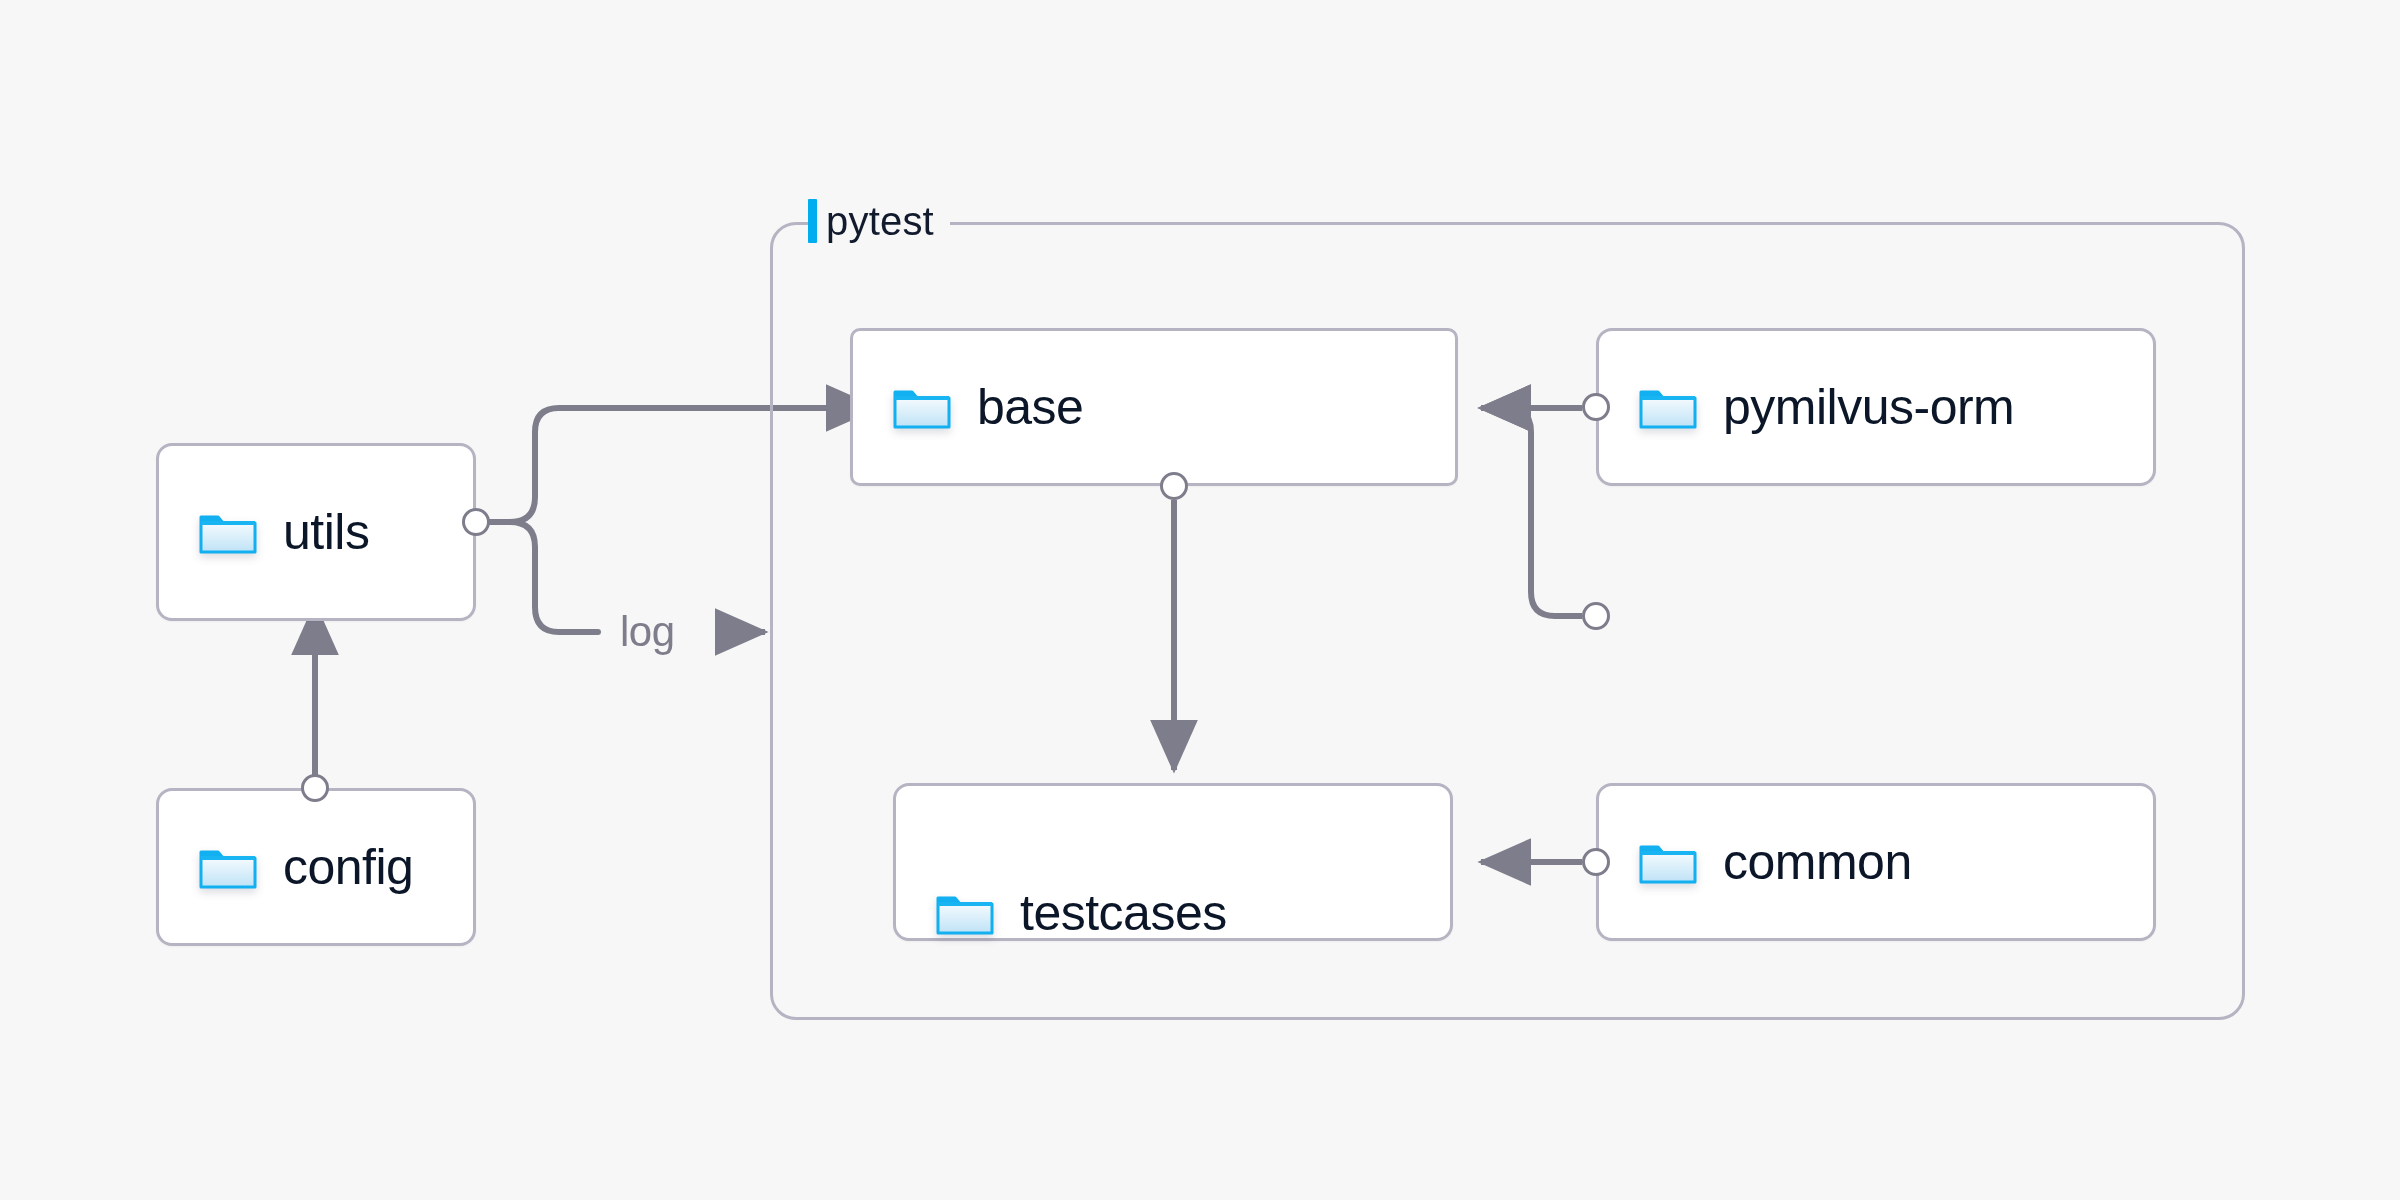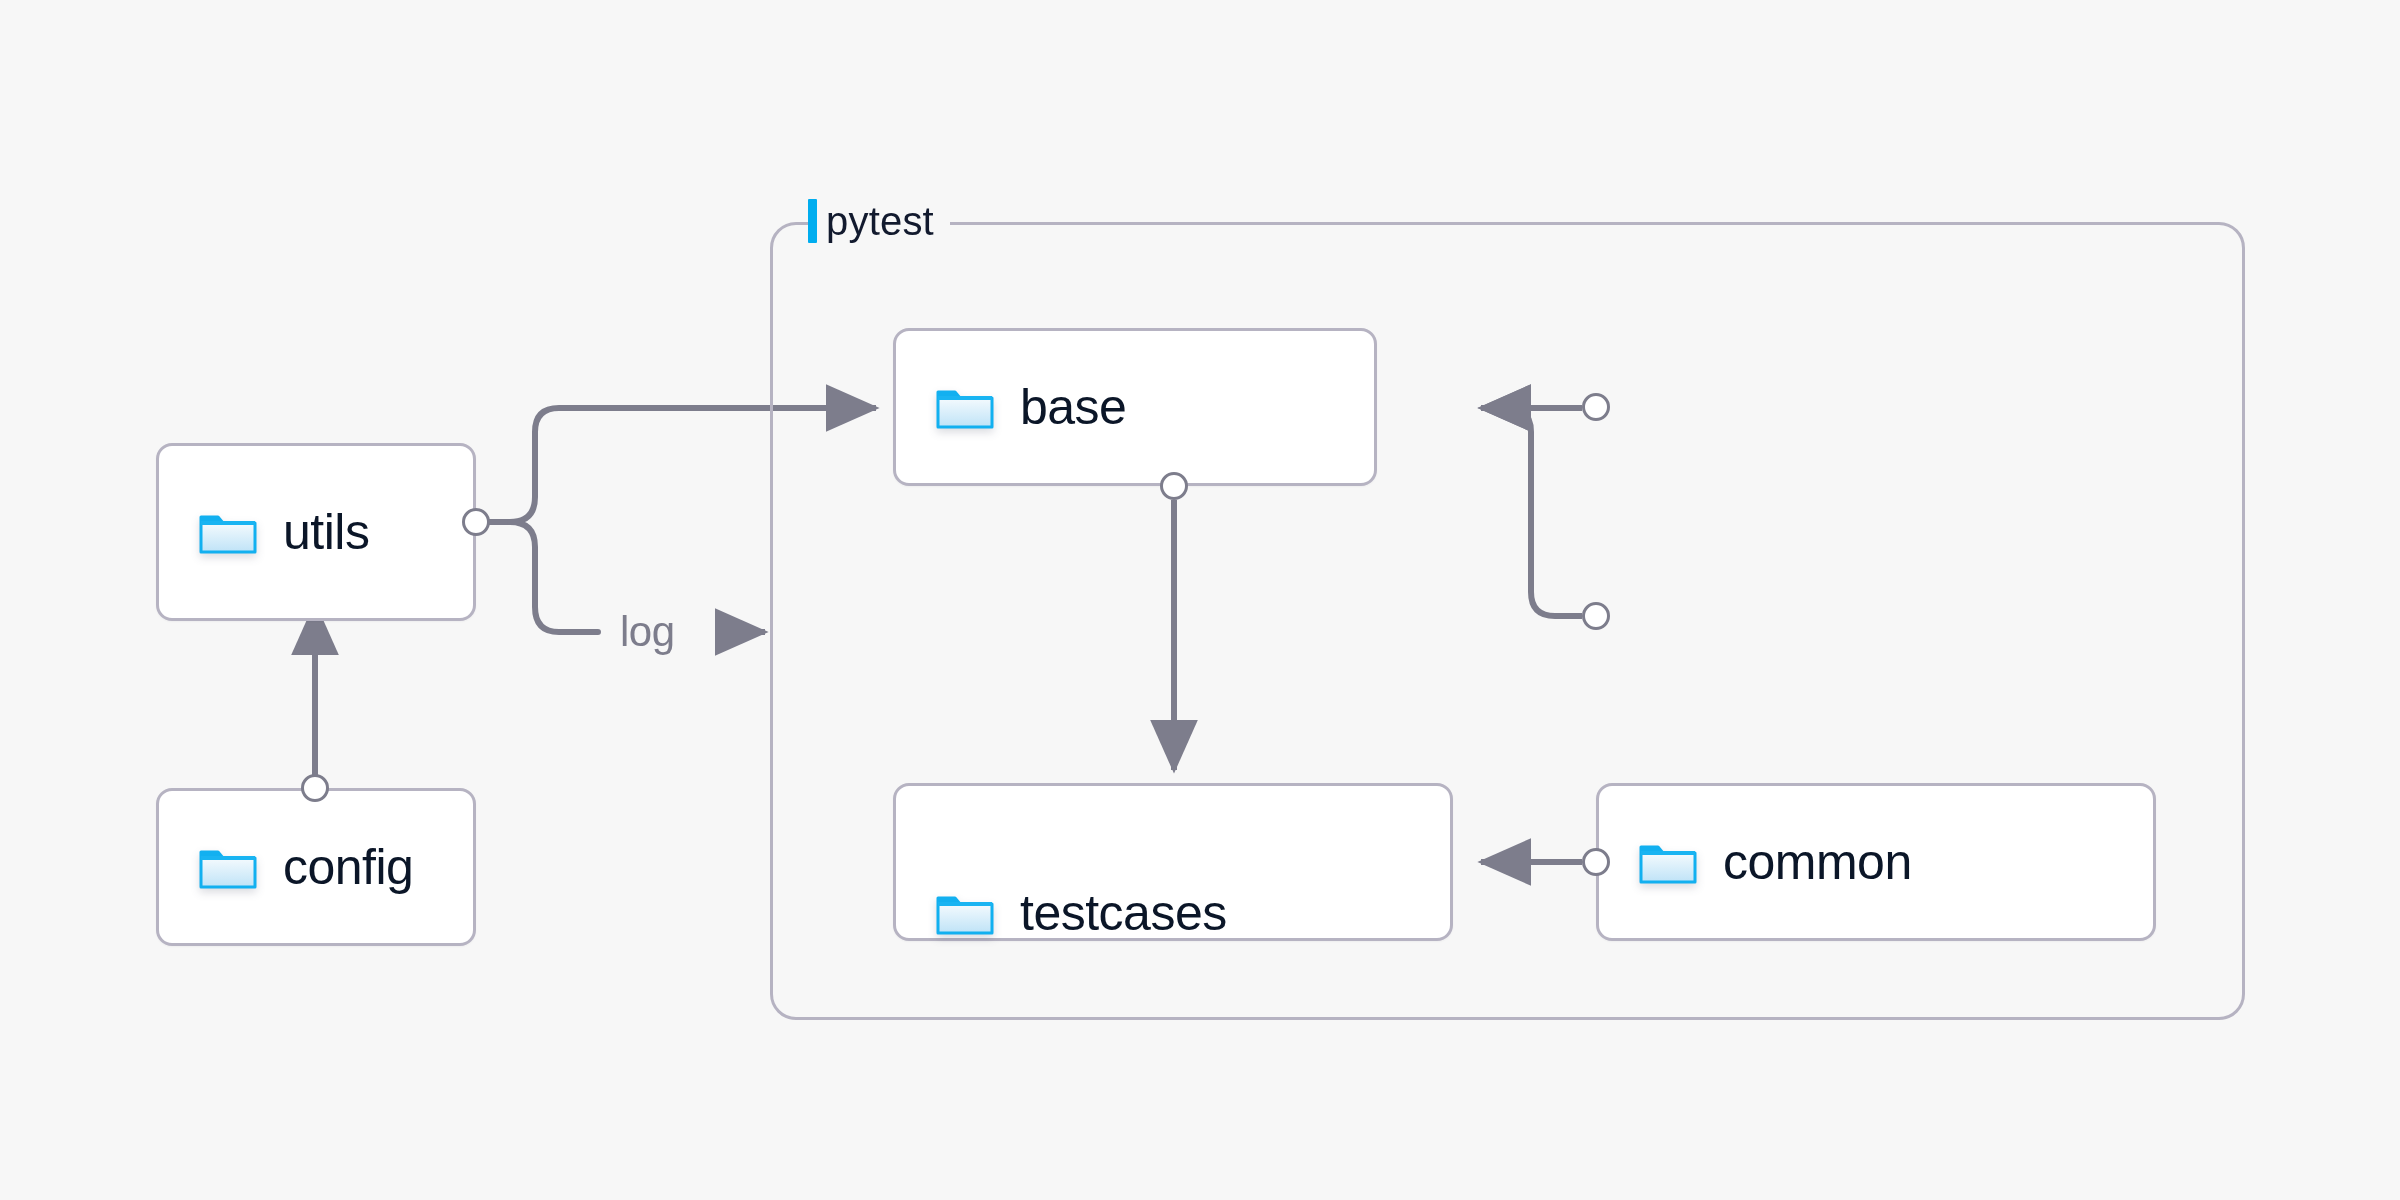--- a/index.html
+++ b/index.html
@@ -191,21 +191,21 @@
           <path d="M2,9 h17 l5,6 h32 v29 h-54 z" fill="url(#fg2)" stroke="#12b0f0" stroke-width="3" stroke-linejoin="round"></path>
           <path d="M2,9 h17 l5,6 h-22 z" fill="#12b0f0"></path>
           <rect x="2" y="13" width="54" height="4" fill="#19b4f2"></rect>
         </svg>
       </span>
       <span class="node-label">config</span>
     </div>
   </div>
   <div class="port" style="left:301px; top:774px;"></div>
 
-  <div class="node" style="left:893px; top:328px; width:484px; height:158px;">
+  <div class="node" style="left:850px; top:328px; width:608px; height:158px;border-radius:10px;">
     <div class="node-inner">
       <span class="folder-icon">
         <svg viewBox="0 0 58 48" width="58" height="48" xmlns="http://www.w3.org/2000/svg">
           <defs>
             <linearGradient id="fg3" x1="0" y1="0" x2="0" y2="1">
               <stop offset="0%" stop-color="#ffffff"></stop>
               <stop offset="100%" stop-color="#bfe3f7"></stop>
             </linearGradient>
           </defs>
           <path d="M2,9 h17 l5,6 h32 v29 h-54 z" fill="url(#fg3)" stroke="#12b0f0" stroke-width="3" stroke-linejoin="round"></path>
@@ -230,20 +230,38 @@
           </defs>
           <path d="M2,9 h17 l5,6 h32 v29 h-54 z" fill="url(#fg4)" stroke="#12b0f0" stroke-width="3" stroke-linejoin="round"></path>
           <path d="M2,9 h17 l5,6 h-22 z" fill="#12b0f0"></path>
           <rect x="2" y="13" width="54" height="4" fill="#19b4f2"></rect>
         </svg>
       </span>
       <span class="node-label">testcases</span>
     </div>
   </div>
 
+  <div class="node" style="left:1596px; top:328px; width:560px; height:158px;">
+    <div class="node-inner">
+      <span class="folder-icon">
+        <svg viewBox="0 0 58 48" width="58" height="48" xmlns="http://www.w3.org/2000/svg">
+          <defs>
+            <linearGradient id="fg5" x1="0" y1="0" x2="0" y2="1">
+              <stop offset="0%" stop-color="#ffffff"></stop>
+              <stop offset="100%" stop-color="#bfe3f7"></stop>
+            </linearGradient>
+          </defs>
+          <path d="M2,9 h17 l5,6 h32 v29 h-54 z" fill="url(#fg5)" stroke="#12b0f0" stroke-width="3" stroke-linejoin="round"></path>
+          <path d="M2,9 h17 l5,6 h-22 z" fill="#12b0f0"></path>
+          <rect x="2" y="13" width="54" height="4" fill="#19b4f2"></rect>
+        </svg>
+      </span>
+      <span class="node-label">pymilvus-orm</span>
+    </div>
+  </div>
   <div class="port" style="left:1582px; top:393px;"></div>
 
   <div class="port" style="left:1582px; top:602px;"></div>
 
   <div class="node" style="left:1596px; top:783px; width:560px; height:158px;">
     <div class="node-inner">
       <span class="folder-icon">
         <svg viewBox="0 0 58 48" width="58" height="48" xmlns="http://www.w3.org/2000/svg">
           <defs>
             <linearGradient id="fg7" x1="0" y1="0" x2="0" y2="1">

